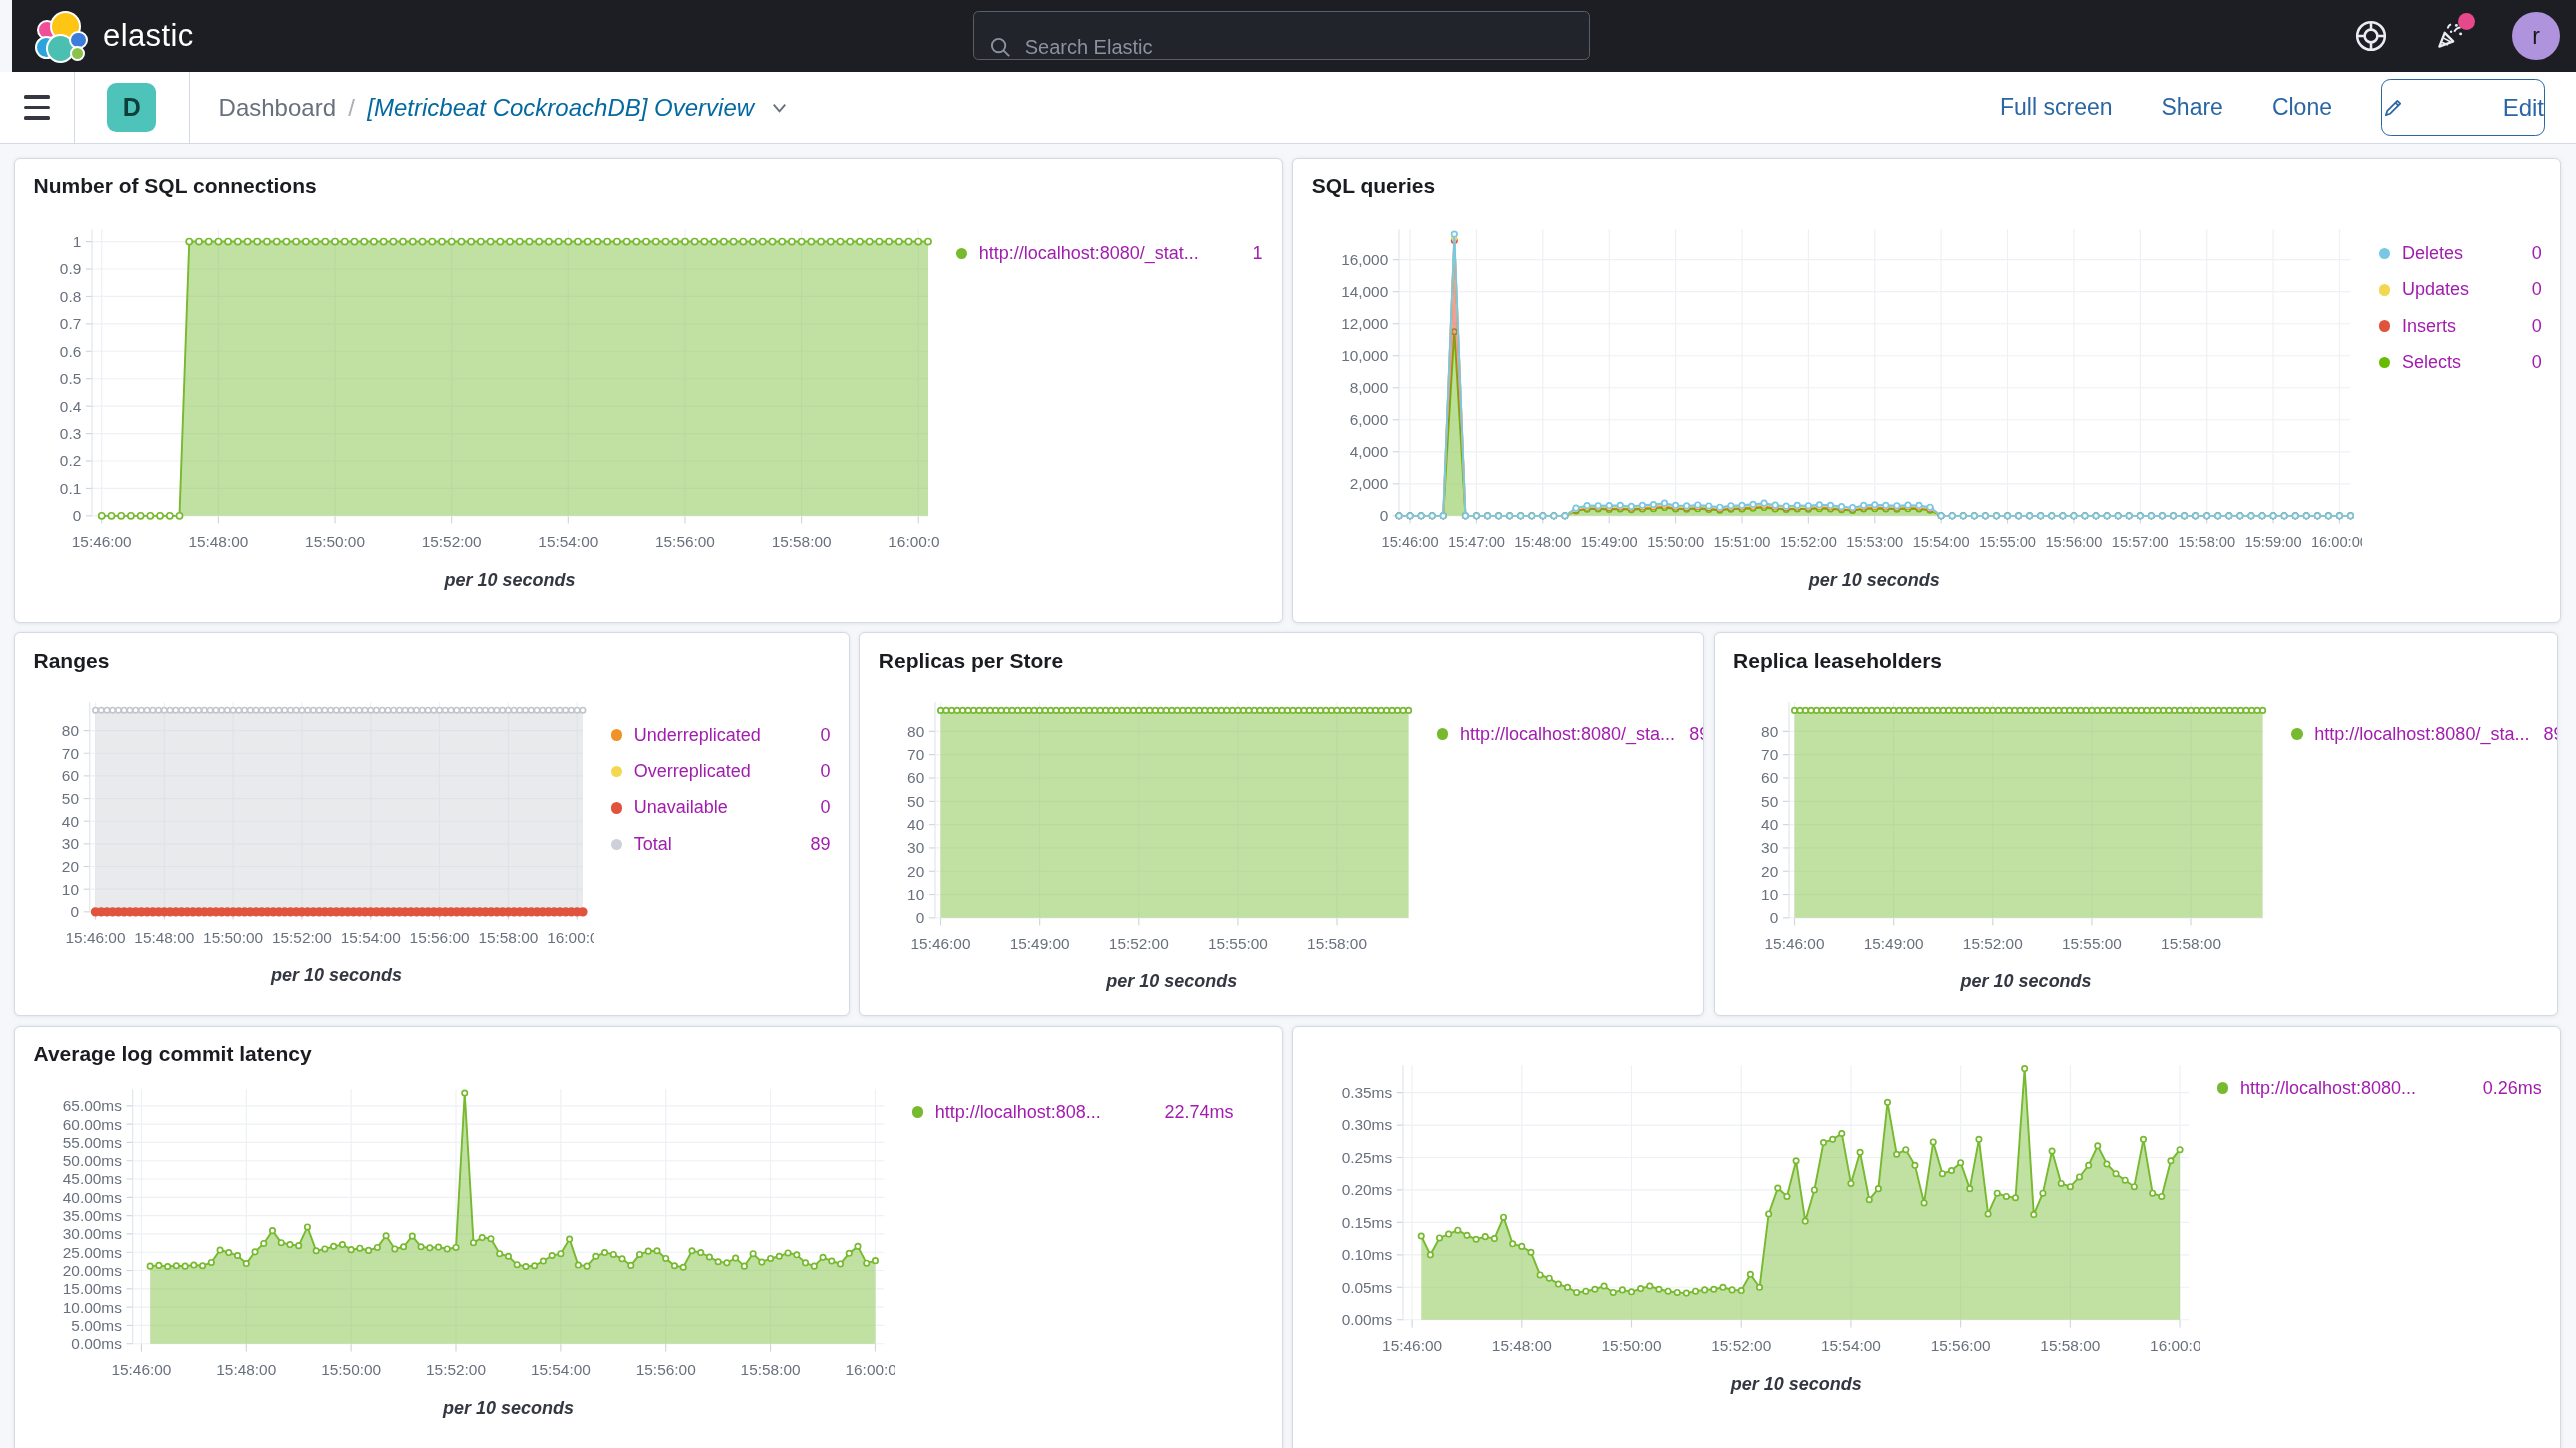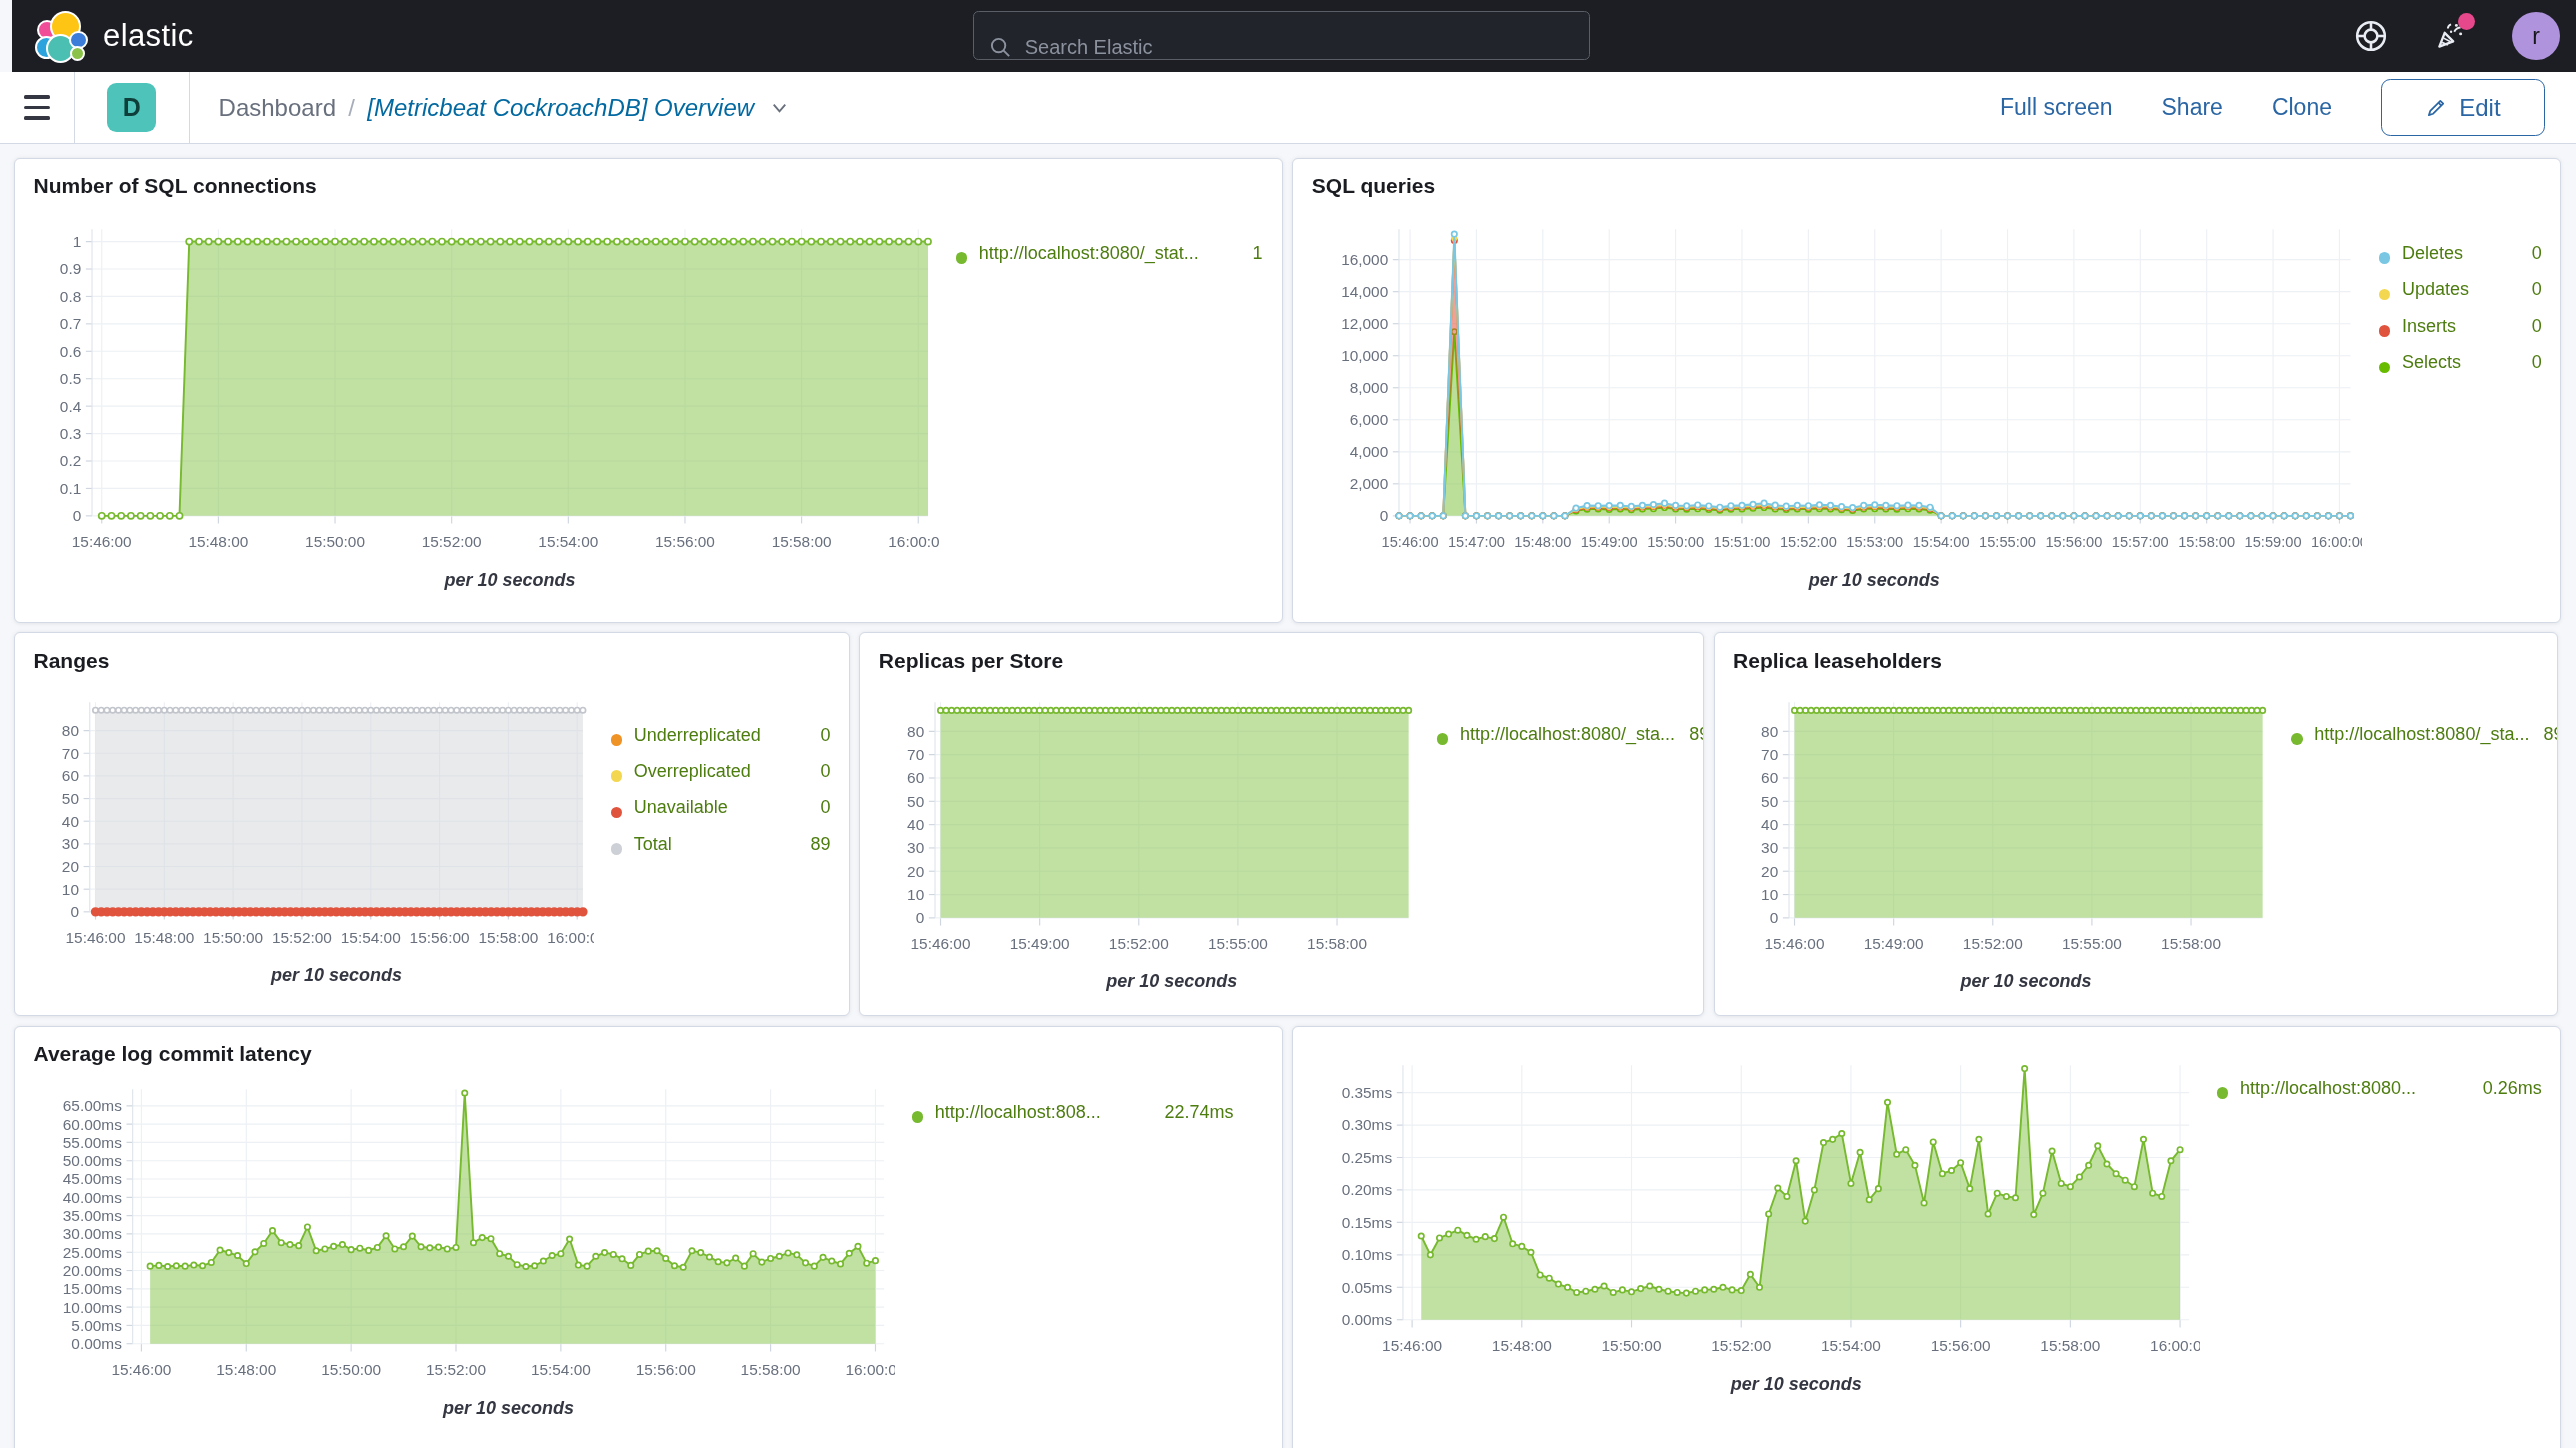--- a/index.html
+++ b/index.html
@@ -38,43 +38,43 @@
   .space-badge { width:49px; height:49px; border-radius:9.3px; background:var(--badge);
     color:#0e3f3a; font-weight:700; font-size:25px; display:flex; align-items:center;
     justify-content:center; cursor:pointer; }
   .crumbs { display:flex; align-items:center; margin-left:29px; font-size:24px; }
   .crumb-root { color:#69707d; cursor:pointer; }
   .crumb-sep { color:#a7aeba; margin:0 12.3px; }
   .crumb-cur { color:#0369a1;font-style:italic; }
   .caret { margin-left:14px; cursor:pointer; }
   .nav-actions { margin-left:auto; display:flex; align-items:center; margin-right:31px; gap:49px; }
   .nav-link { color:var(--link); font-size:23px; cursor:pointer; }
-  .edit-btn { display:flex; align-items:center; justify-content:center; gap:10.8px; width:164px;
+  .edit-btn { display:flex; align-items:center; justify-content:space-between; gap:10.8px; width:164px;
     height:57px; border:0.8px solid var(--link); border-radius:9.3px; color:var(--link);
     font-size:24px; font-weight:500; background:#fff; cursor:pointer; }
 
   
   .main { position:absolute; top:144px; left:0; width:2576px; padding:14px; }
   .row { display:flex; gap:9.3px; margin-bottom:9.3px; }
   .panel { background:#fff; border:0.8px solid #d3dae6; border-radius:6px;
     box-shadow:0 0.8px 3.9px rgba(152,162,179,.22); padding:15.4px 18.5px; overflow:hidden; }
   .panel h3 { font-size:21px; font-weight:700; color:#1a1c21; }
   .r1 .panel { width:1269px; height:465px; }
   .r2 .p3 { width:836px; height:384px; }
   .r2 .p4 { width:845px; height:384px; }
   .r2 .p5 { width:844px; height:384px; }
   .r3 .panel { width:1269px; height:431px; }
   .chart-row { display:flex; }
   .r1 .chart-row { margin-top:21.6px; }
   .r2 .chart-row { margin-top:20px; }
   .r3 .chart-row { margin-top:14px; }
   .xlabel { font-size:18px; font-weight:700; color:#343741; text-align:center; margin-top:7.7px;font-style:italic; }
   .legend { padding-left:17px; }
-  .legend-item { display:flex; align-items:flex-end; margin-bottom:15.4px; font-size:18px;
-    color:#4d7c0f; cursor:pointer; }
+  .legend-item { display:flex; align-items:center; margin-bottom:15.4px; font-size:18px;
+    color:#a21caf; cursor:pointer; }
   .legend-dot { width:11.6px; height:11.6px; border-radius:50%; margin-right:11.6px; flex:none; }
   .legend-label { white-space:nowrap; }
   .legend-value { margin-left:auto; padding-left:14px; }
   svg text { font-family:"Liberation Sans",sans-serif; }
 </style>
 </head>
 <body>
 
 <div class="app-header">
   <div class="brand">

